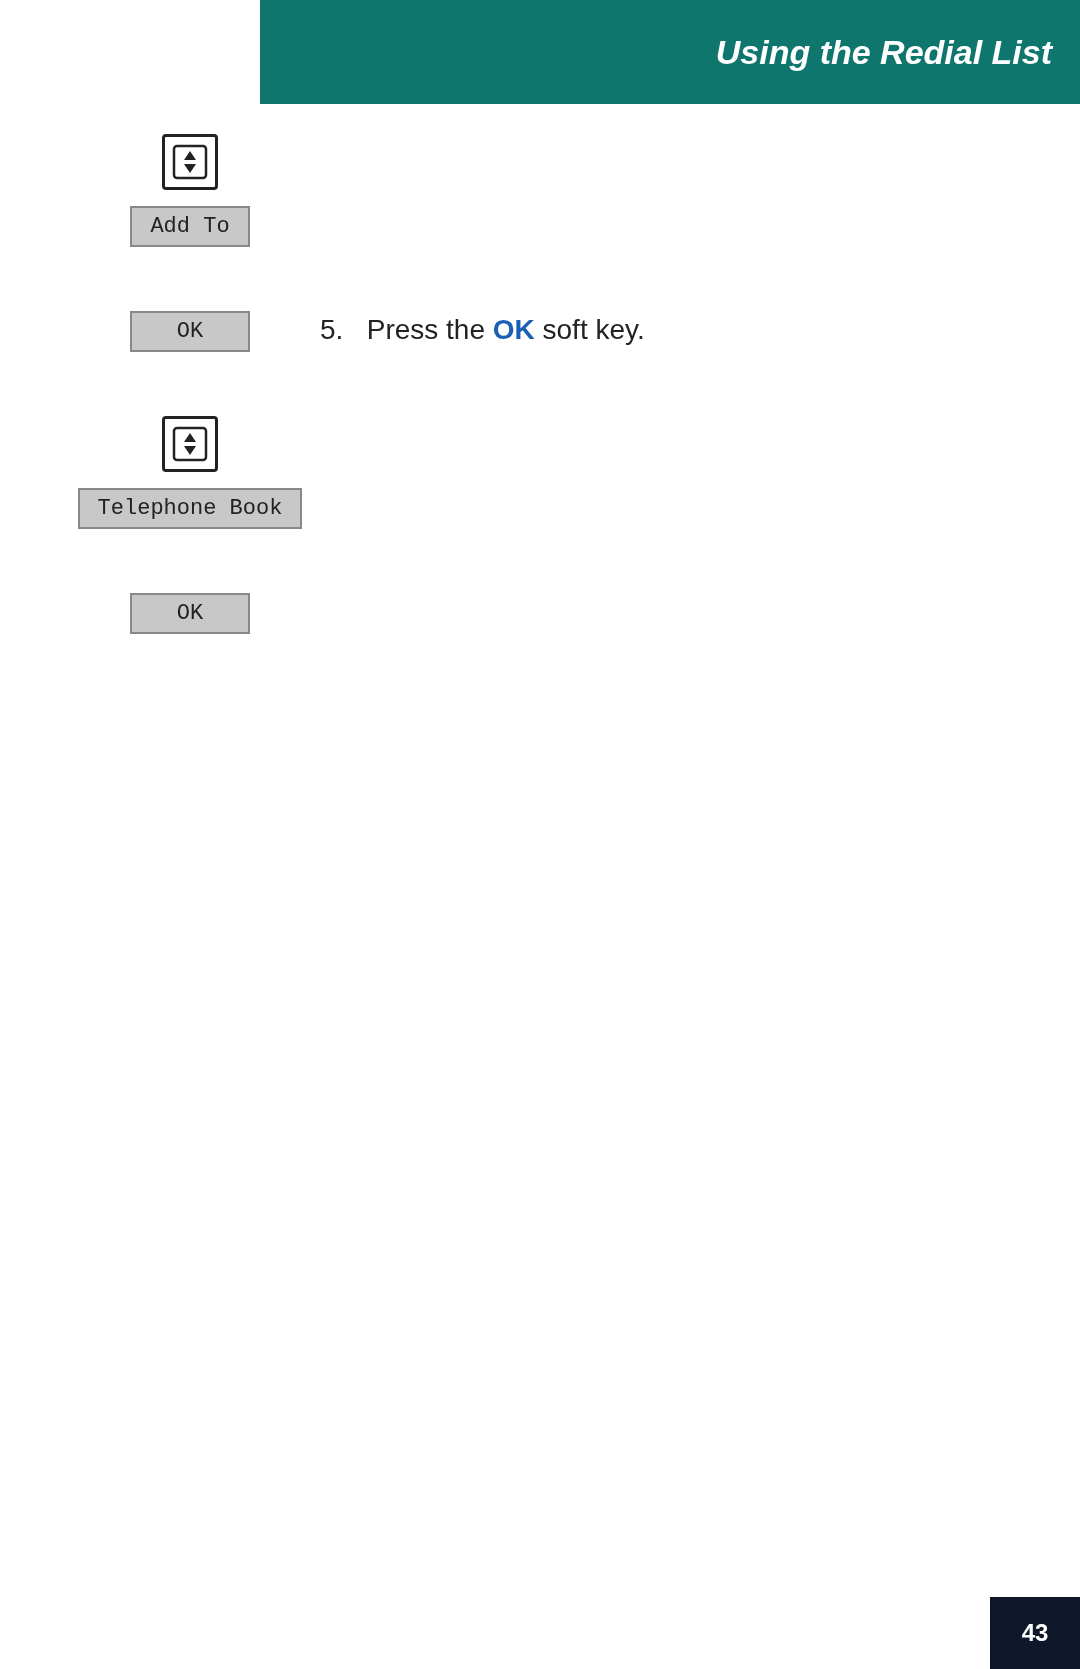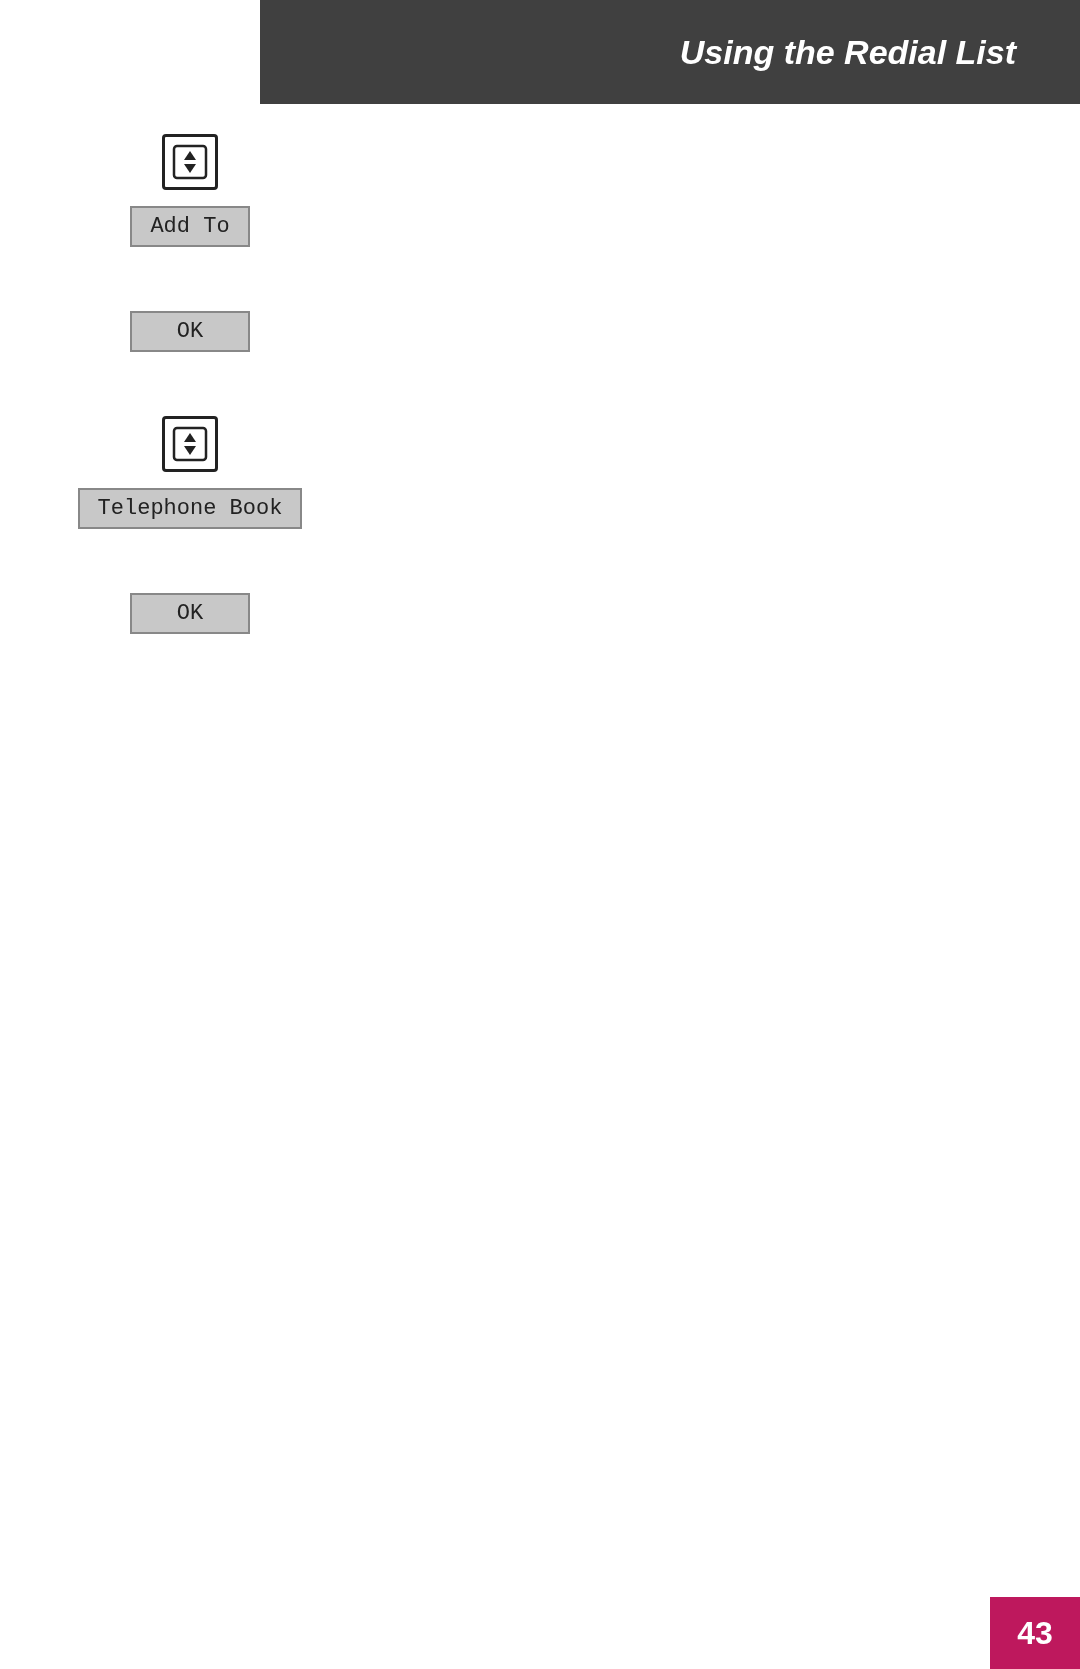--- a/index.html
+++ b/index.html
@@ -19,25 +19,25 @@
       overflow: hidden;
     }
 
     
     .header-bar {
       position: absolute;
       top: 0;
       right: 0;
       width: 820px;
       height: 104px;
-      background: #404040;
+      background: #0f766e;
       display: flex;
       align-items: center;
       justify-content: flex-end;
-      padding-right: 64px;
+      padding-right: 28px;
     }
 
     .header-title {
       color: #ffffff;
       font-size: 34px;
       font-weight: bold;
       font-style: italic;
     }
 
     
@@ -105,26 +105,26 @@
       font-weight: bold;
     }
 
     
     .page-number-box {
       position: absolute;
       bottom: 0;
       right: 0;
       width: 90px;
       height: 72px;
-      background: #be185d;
+      background: #0f172a;
       display: flex;
       align-items: center;
       justify-content: center;
       color: #ffffff;
-      font-size: 32px;
+      font-size: 24px;
       font-weight: bold;
     }
   </style>
 </head>
 <body>
 
 <div class="header-bar">
   <span class="header-title">Using the Redial List</span>
 </div>
 
@@ -143,20 +143,24 @@
         </svg>
       </div>
       <div class="btn-image">Add To</div>
     </div>
   </div>
 
   <div class="step-row">
     <div class="step-visual">
       <div class="btn-image">OK</div>
     </div>
+    <div class="step-text">
+      <span>5.&nbsp;&nbsp;</span>
+      <span>Press the </span><span class="highlight-blue">OK</span><span> soft key.</span>
+    </div>
   </div>
 
   <div class="step-row">
     <div class="step-visual">
       <div class="arrow-icon">
         <svg width="36" height="36" viewBox="0 0 36 36">
           <rect x="2" y="2" width="32" height="32" fill="none" stroke="#222" stroke-width="2.5" rx="3"></rect>
           <polygon points="18,7 24,16 12,16" fill="#222"></polygon>
           <polygon points="18,29 24,20 12,20" fill="#222"></polygon>
         </svg>

